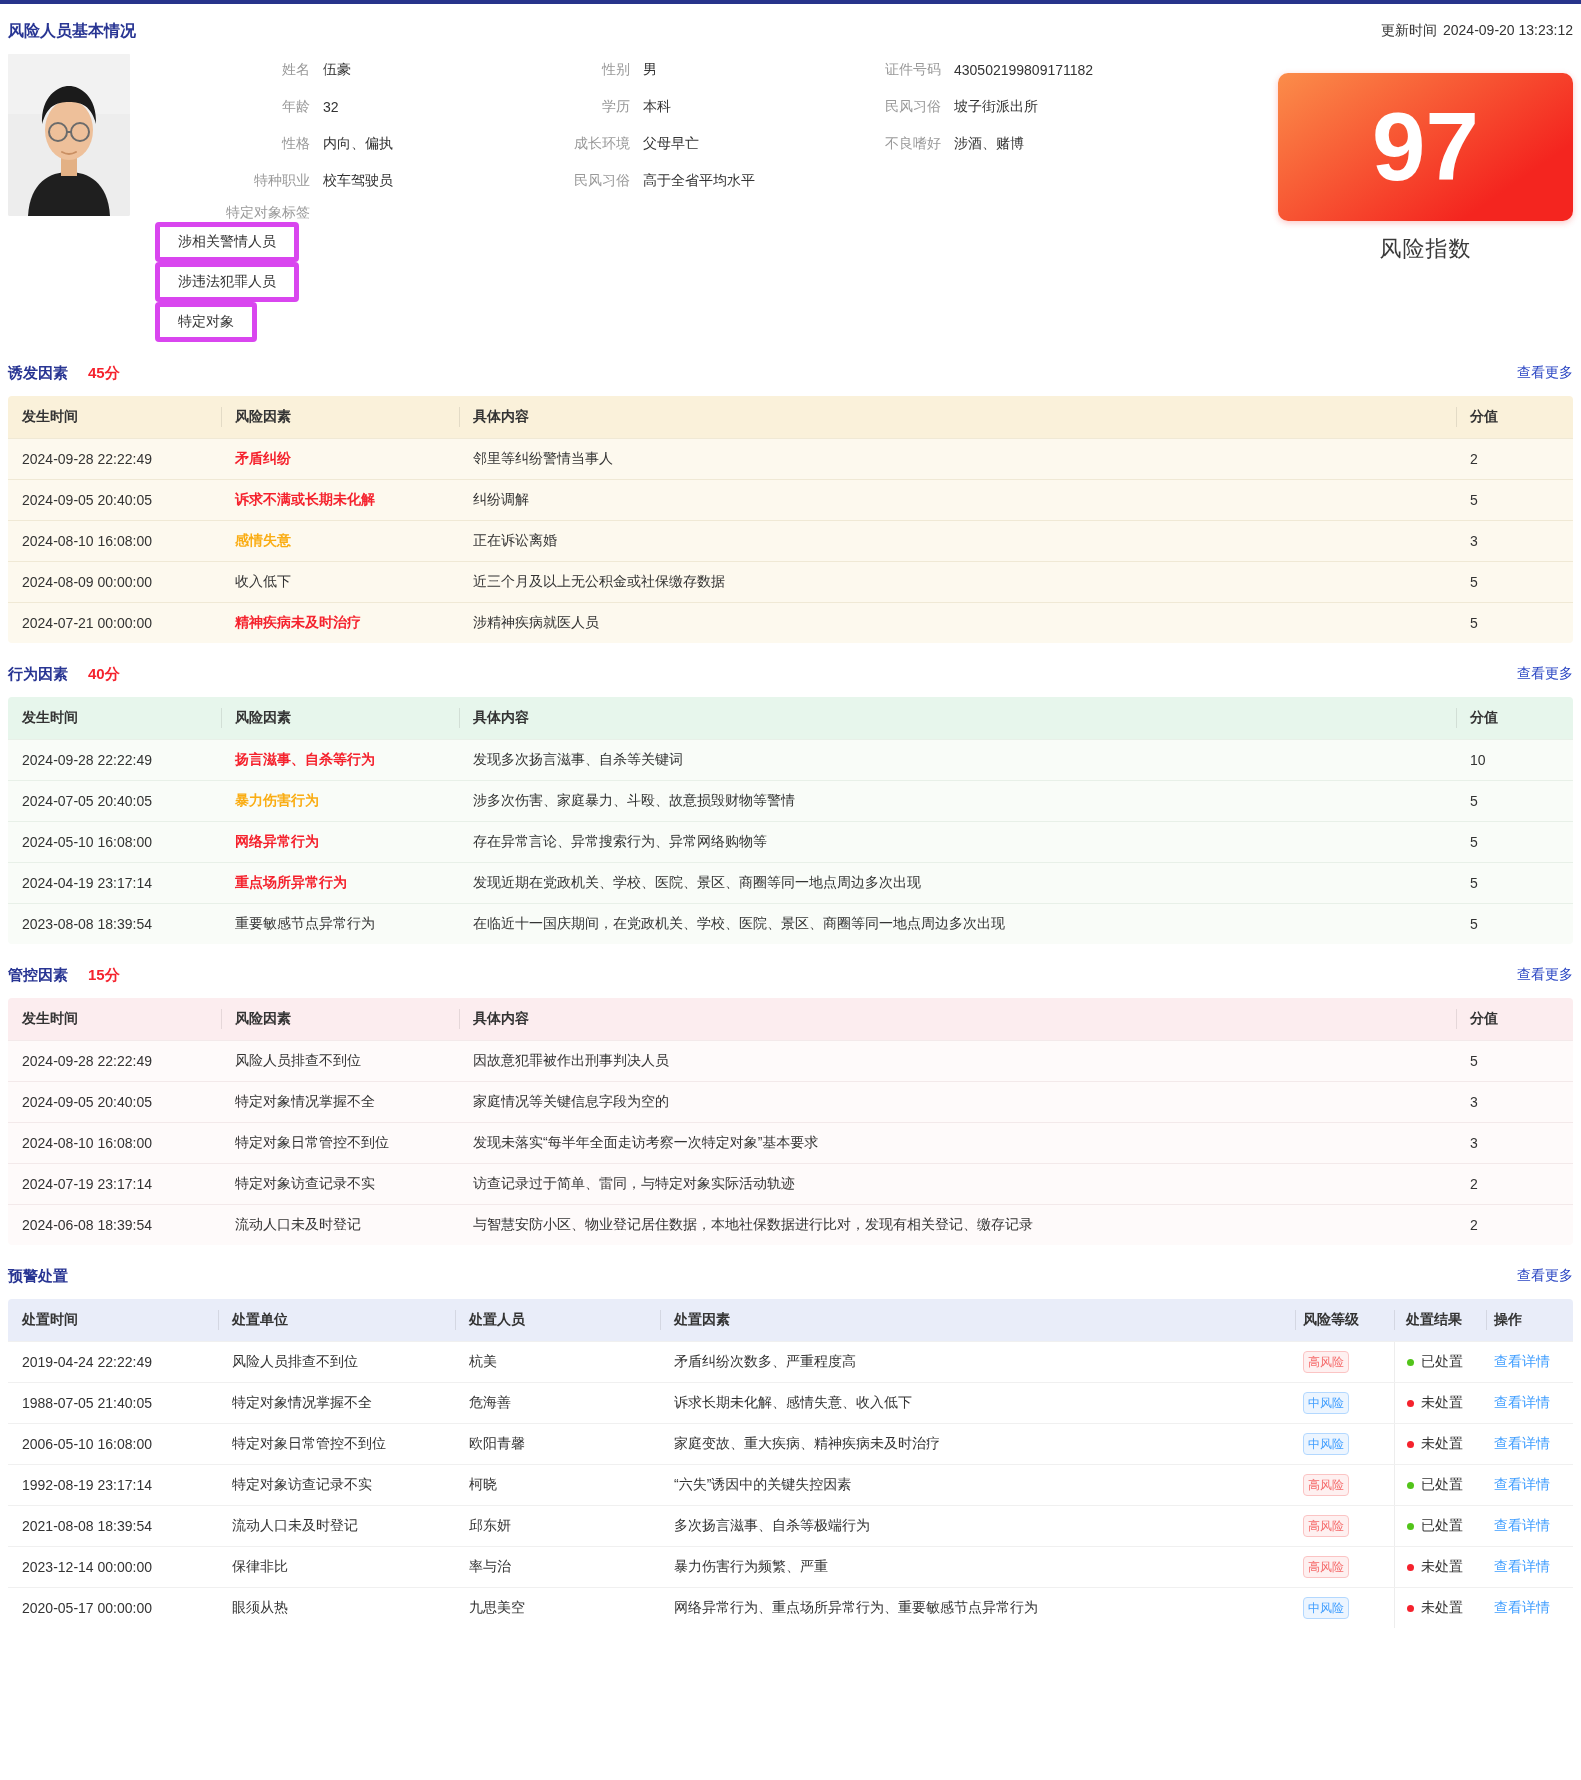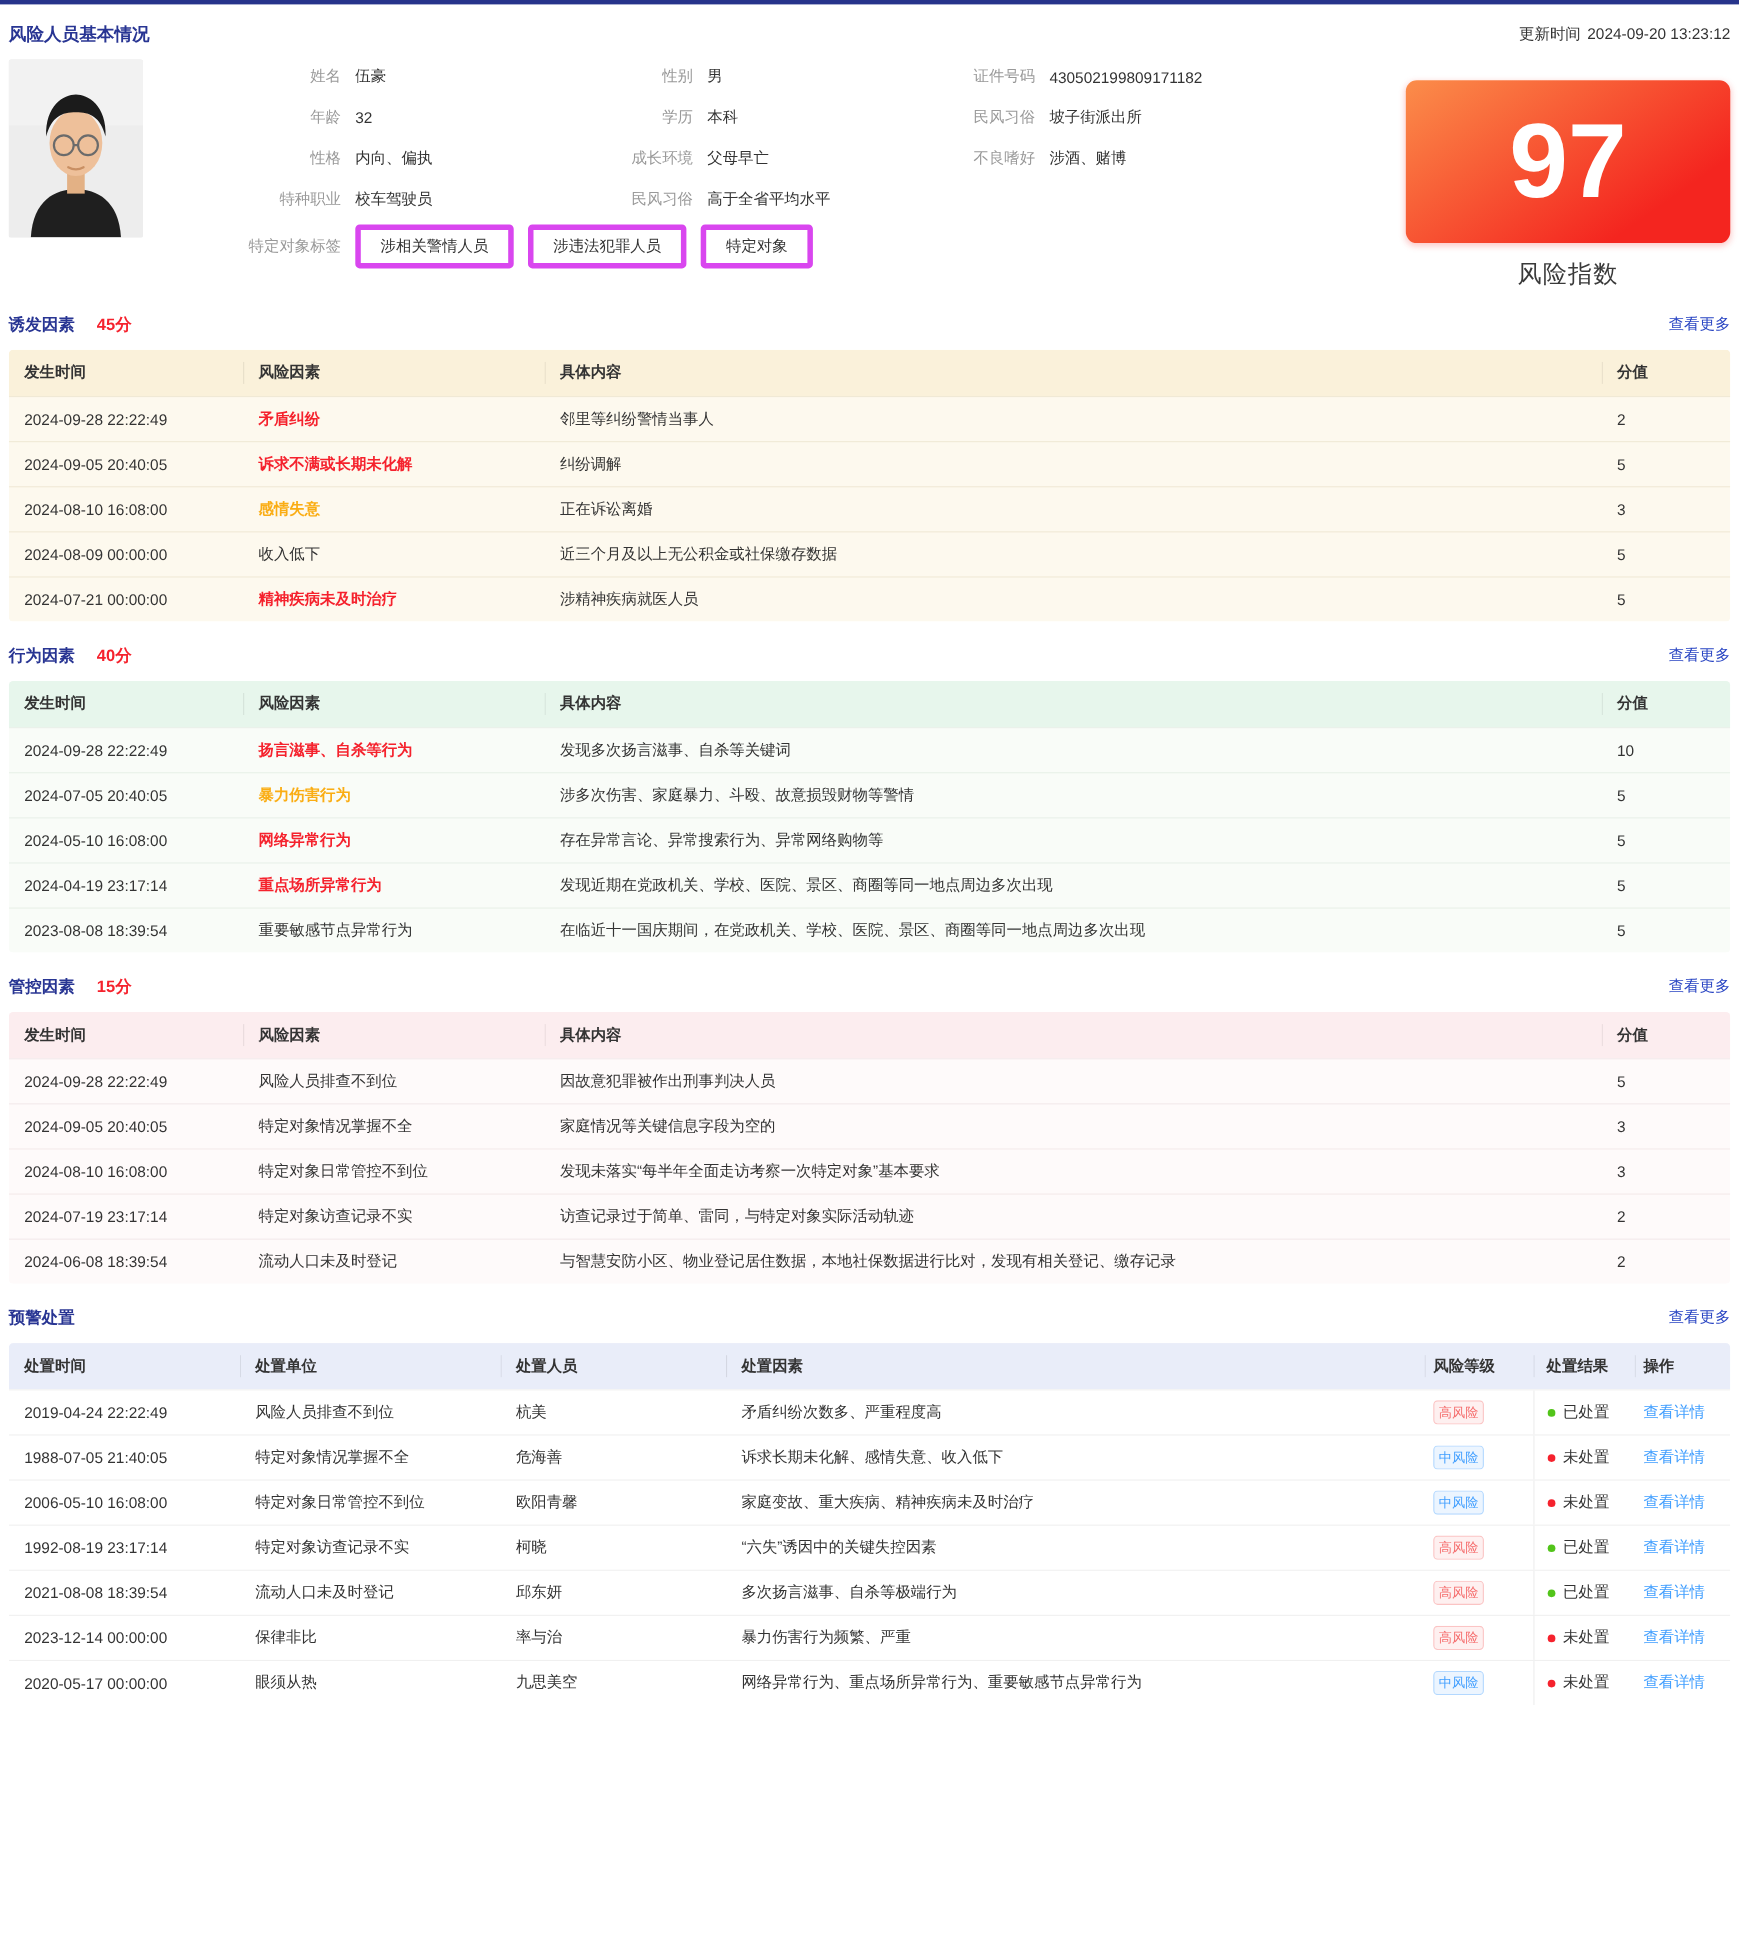--- a/index.html
+++ b/index.html
@@ -26,21 +26,21 @@
   .f-row { display:flex; margin-bottom:9px; height:28px; align-items:center; }
   .fcol { display:flex; align-items:center; }
   .fcol1 { width:330px; }
   .fcol2 { width:330px; }
   .fcol3 { flex:1; }
   .f-label { color:#999; text-align:right; flex:0 0 auto; }
   .fcol1 .f-label { width:168px; }
   .fcol2 .f-label { width:158px; }
   .fcol3 .f-label { width:139px; }
   .f-value { margin-left:13px; color:#333; }
-  .tags-row { display:flex; align-items:center; margin-top:8px; }
+  .tags-row { display:flex; align-items:flex-start; margin-top:8px;flex-direction:column; }
   .tags-row .f-label { width:168px; }
   .tag { display:inline-block; border:5px solid #d946ef; border-radius:4px; padding:6px 18px;
          margin-left:13px; color:#333; background:#fff; font-size:14px; }
 
   .score-panel { width:295px; flex:0 0 auto; margin-left:20px; padding-top:8px; text-align:center; }
   .score-box {
     height:148px; border-radius:10px; display:flex; align-items:center; justify-content:center;
     background: linear-gradient(145deg, #fb8d4a 0%, #f4251f 78%);
     box-shadow: 0 2px 6px rgba(244,37,31,.25);
     margin-top: 11px;
@@ -61,21 +61,21 @@
   .trow  { display:flex; height:41px; align-items:center; background:var(--row-bg); border-top:1px solid var(--row-line); }
   .cell  { padding-left:14px; white-space:nowrap; overflow:hidden; }
   .thead .cell { position:relative; height:100%; display:flex; align-items:center; }
   .thead .cell + .cell::before {
     content:""; position:absolute; left:0; top:50%; transform:translateY(-50%);
     width:1px; height:20px; background:rgba(0,0,0,.09);
   }
   
   .c-time { width:213px; flex:0 0 auto; }
   .c-factor { width:238px; flex:0 0 auto; }
-  .c-content { flex:1 1 auto;margin-left:36px; }
+  .c-content { flex:1 1 auto; }
   .c-score { width:117px; flex:0 0 auto; }
   .t-red { color:#f5222d; font-weight:700; }
   .t-orange { color:#faad14; font-weight:700; }
 
   
   .a-time { width:210px; flex:0 0 auto; }
   .a-unit { width:237px; flex:0 0 auto; }
   .a-person { width:205px; flex:0 0 auto; }
   .a-factor { flex:1 1 auto; }
   .a-level { width:99px; flex:0 0 auto; padding-left:8px; }

